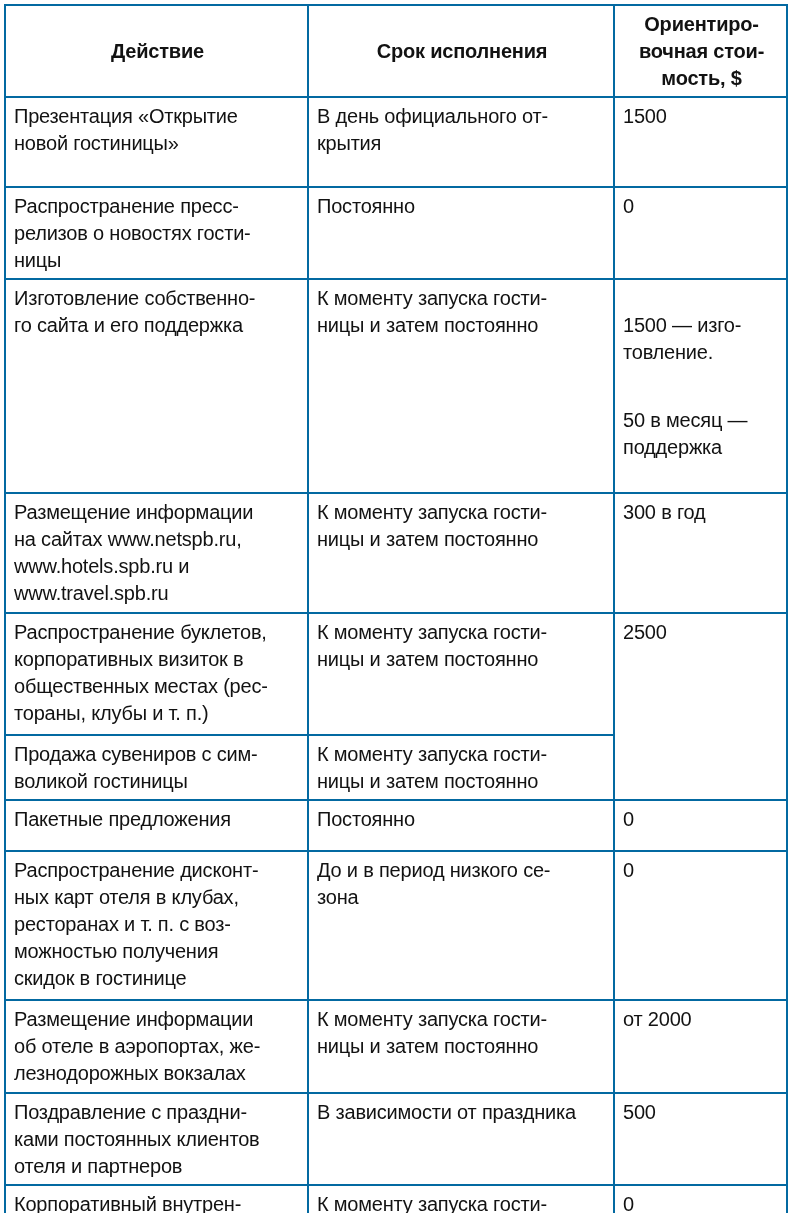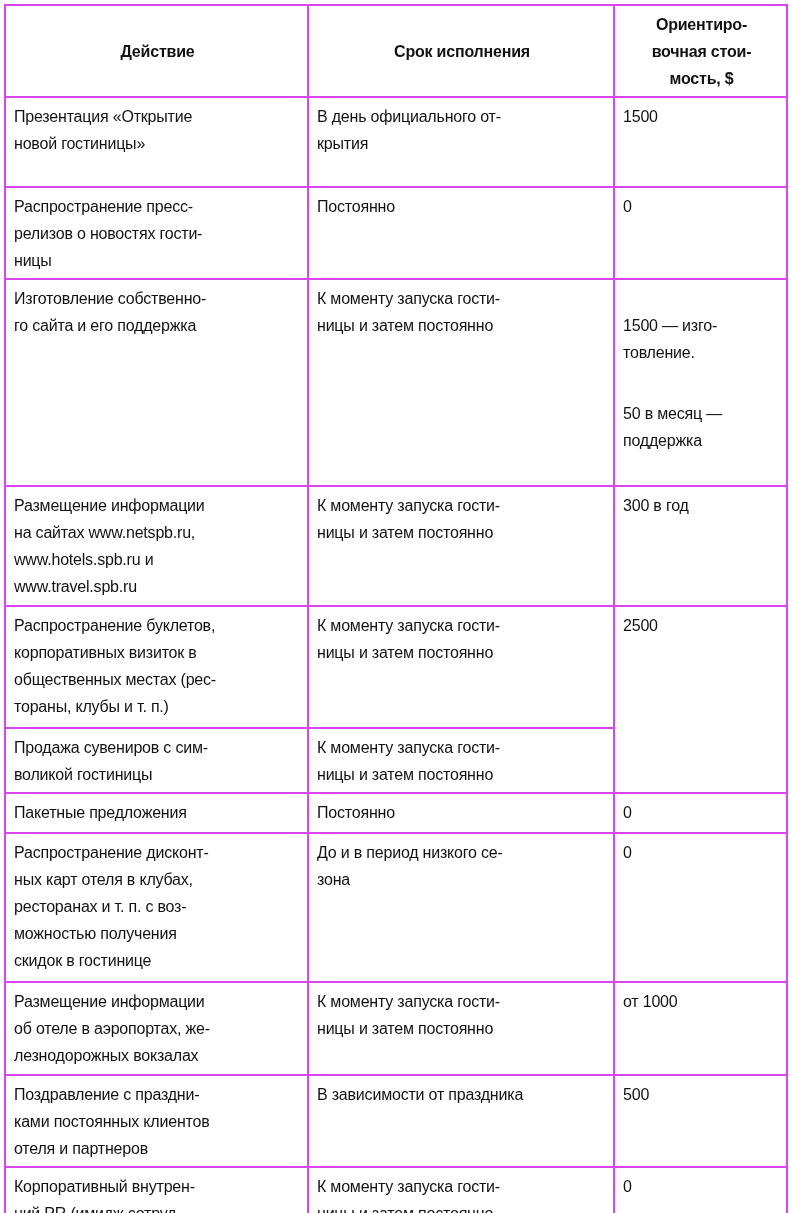--- a/index.html
+++ b/index.html
@@ -19,51 +19,51 @@
   }
   table.doc-table {
     border-collapse: collapse;
     table-layout: fixed;
     width: 782px;
   }
   table.doc-table col.c1 { width: 303px; }
   table.doc-table col.c2 { width: 306px; }
   table.doc-table col.c3 { width: 173px; }
   table.doc-table td, table.doc-table th {
-    border: 2px solid #d946ef;
+    border: 2px solid #0369a1;
     vertical-align: top;
     text-align: left;
     padding: 5px 6px 4px 8px;
-    font-size: 16px;
+    font-size: 20px;
     line-height: 27px;
     letter-spacing: -0.2px;
     font-weight: normal;
     white-space: pre-line;
     overflow: hidden;
     box-sizing: border-box;
   }
   table.doc-table th {
     vertical-align: middle;
     text-align: center;
     font-weight: bold;
     white-space: pre-line;
   }
   tr.hdr { height: 89px; }
   tr.r1  { height: 90px; }
   tr.r2  { height: 88px; }
   tr.r3  { height: 129px; }
   tr.r4  { height: 120px; }
   tr.r5  { height: 122px; }
   tr.r6  { height: 62px; }
-  tr.r7  { height: 40px; }
+  tr.r7  { height: 51px; }
   tr.r8  { height: 149px; margin-top: 45px; }
   tr.r9  { height: 93px; }
   tr.r10 { height: 90px; padding-left: 48px; }
   tr.r11 { height: 119px; }
-  .cost-paragraph + .cost-paragraph { margin-top: 7px; }
+  .cost-paragraph + .cost-paragraph { margin-top: 14px; }
 </style>
 </head>
 <body>
 
 <div class="page">
   <table class="doc-table">
     <colgroup>
       <col class="c1">
         <col class="c2">
         <col class="c3">
@@ -149,21 +149,21 @@
 зона</td>
         <td>0</td>
       </tr>
 
       <tr class="r9">
         <td>Размещение информации
 об отеле в аэропортах, же-
 лезнодорожных вокзалах</td>
         <td>К моменту запуска гости-
 ницы и затем постоянно</td>
-        <td>от 1000</td>
+        <td>от 2000</td>
       </tr>
 
       <tr class="r10">
         <td>Поздравление с праздни-
 ками постоянных клиентов
 отеля и партнеров</td>
         <td>В зависимости от праздника</td>
         <td>500</td>
       </tr>
 

